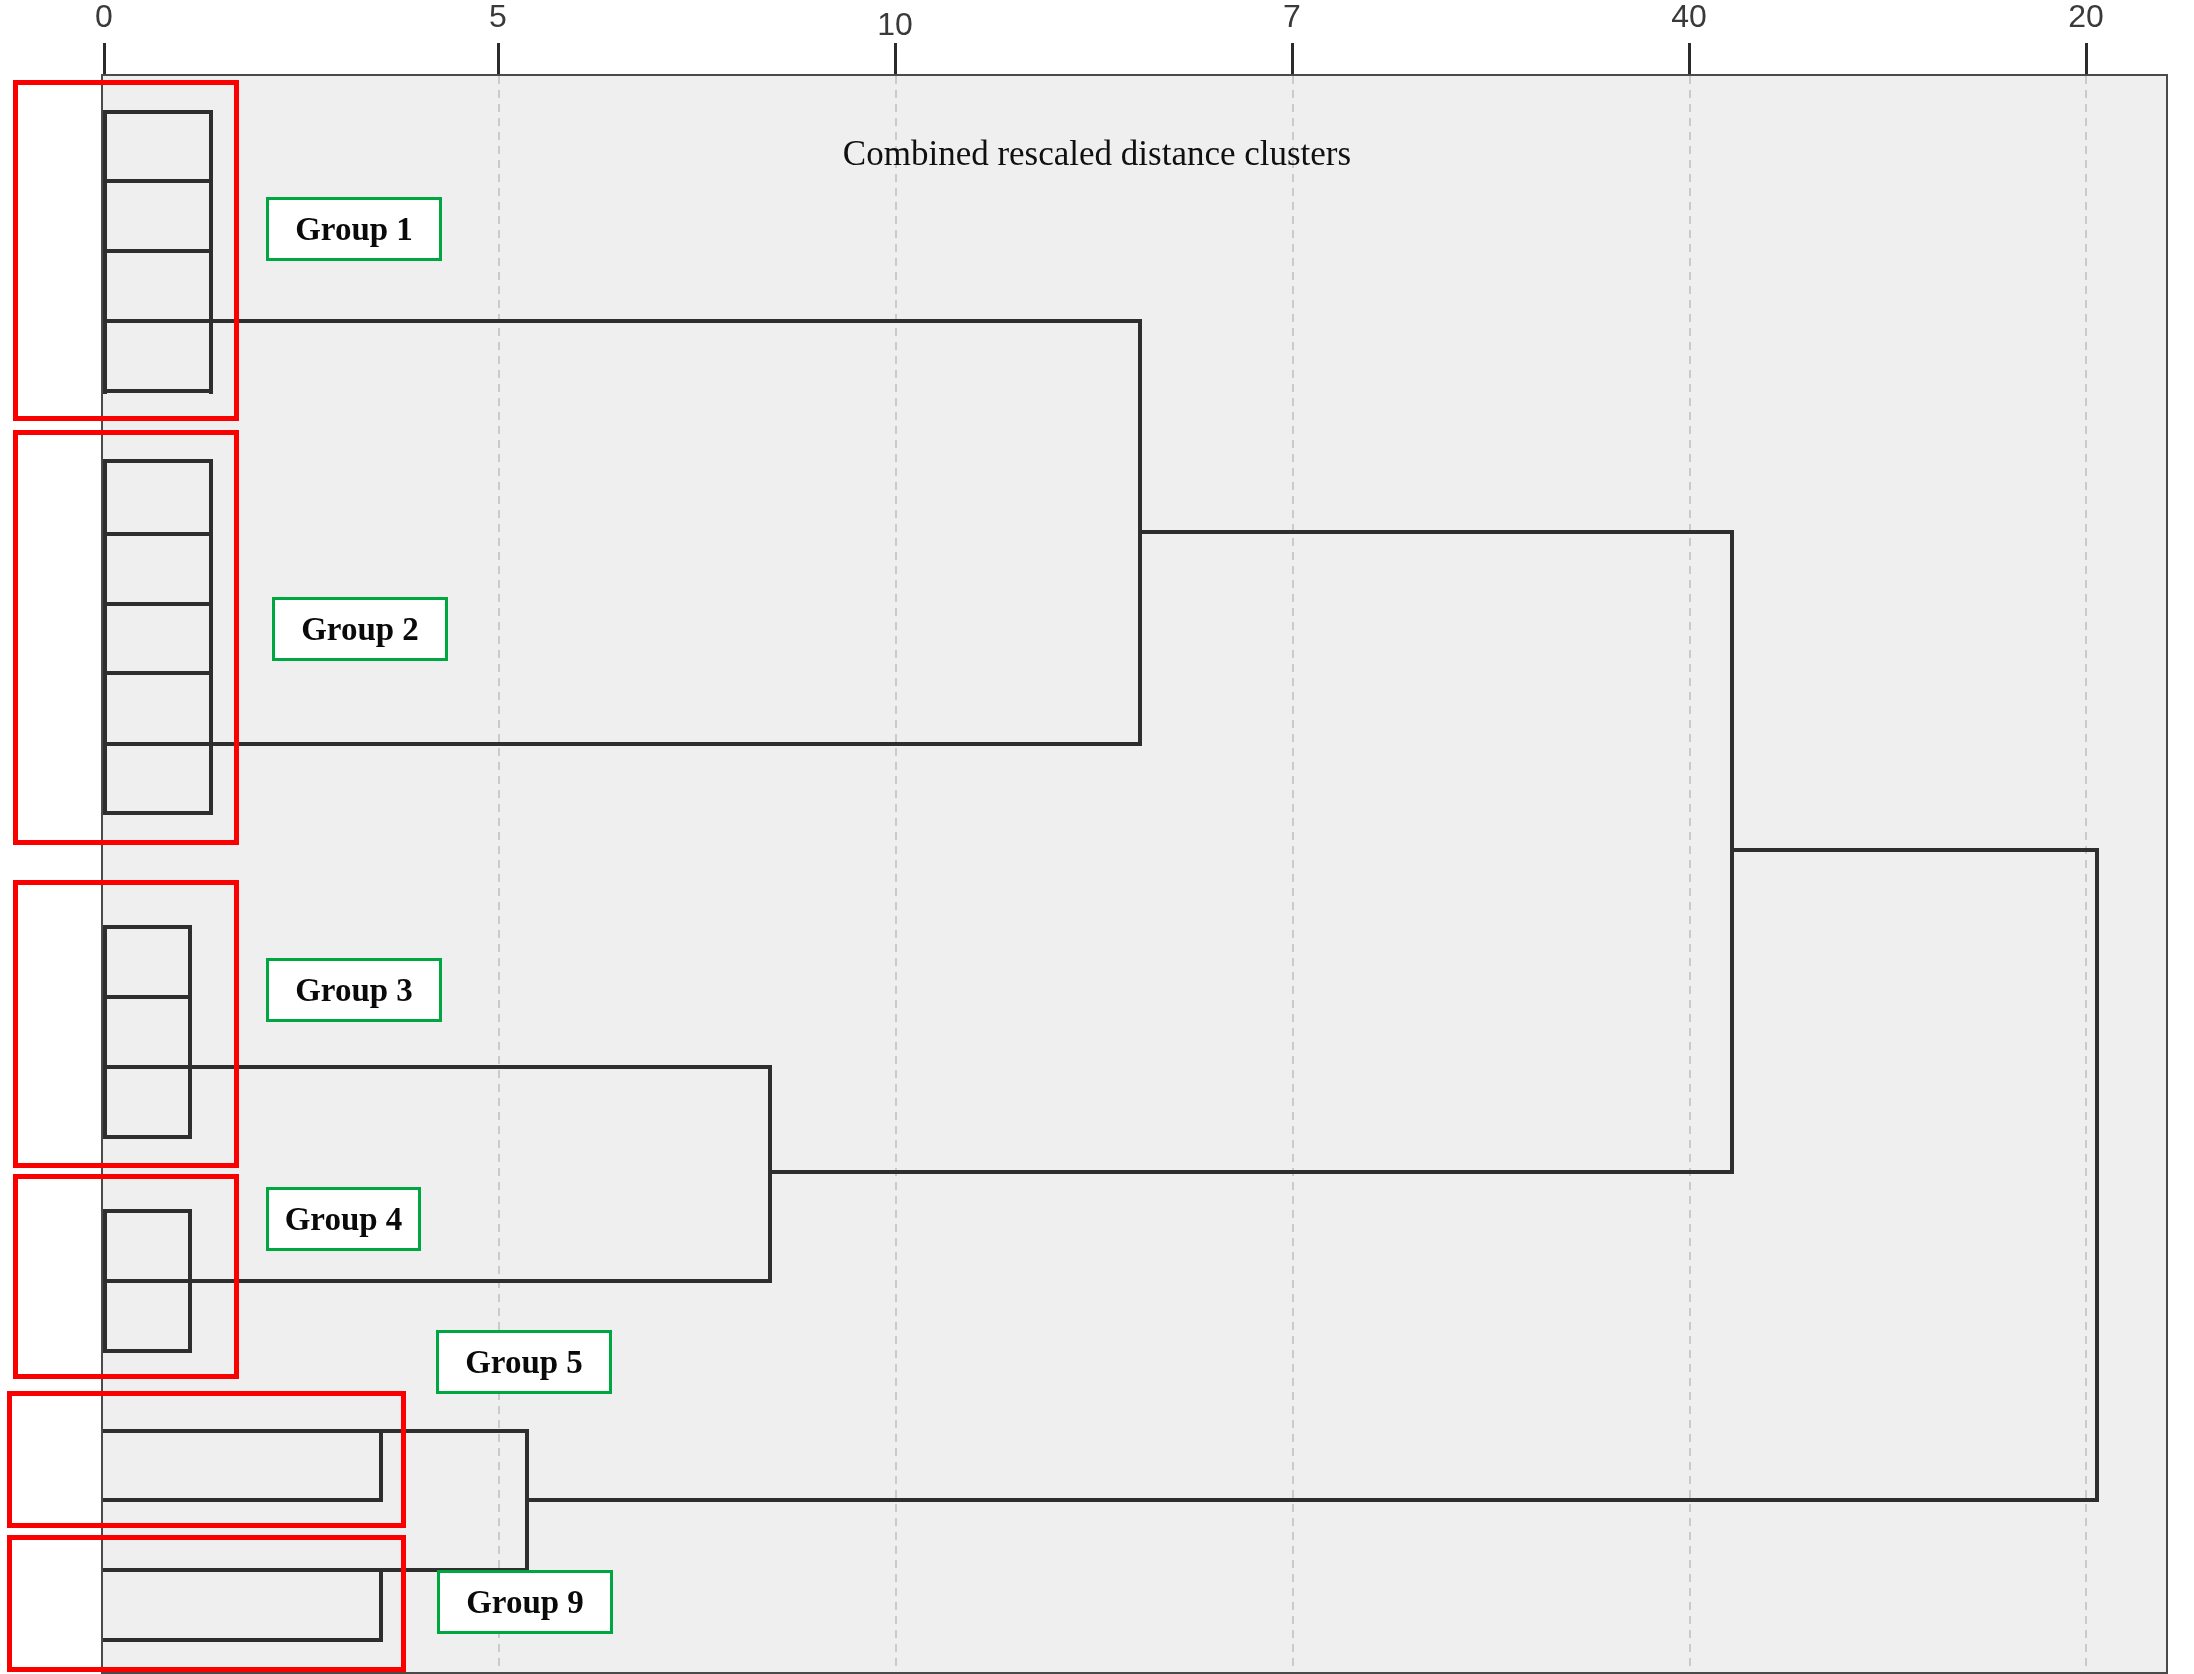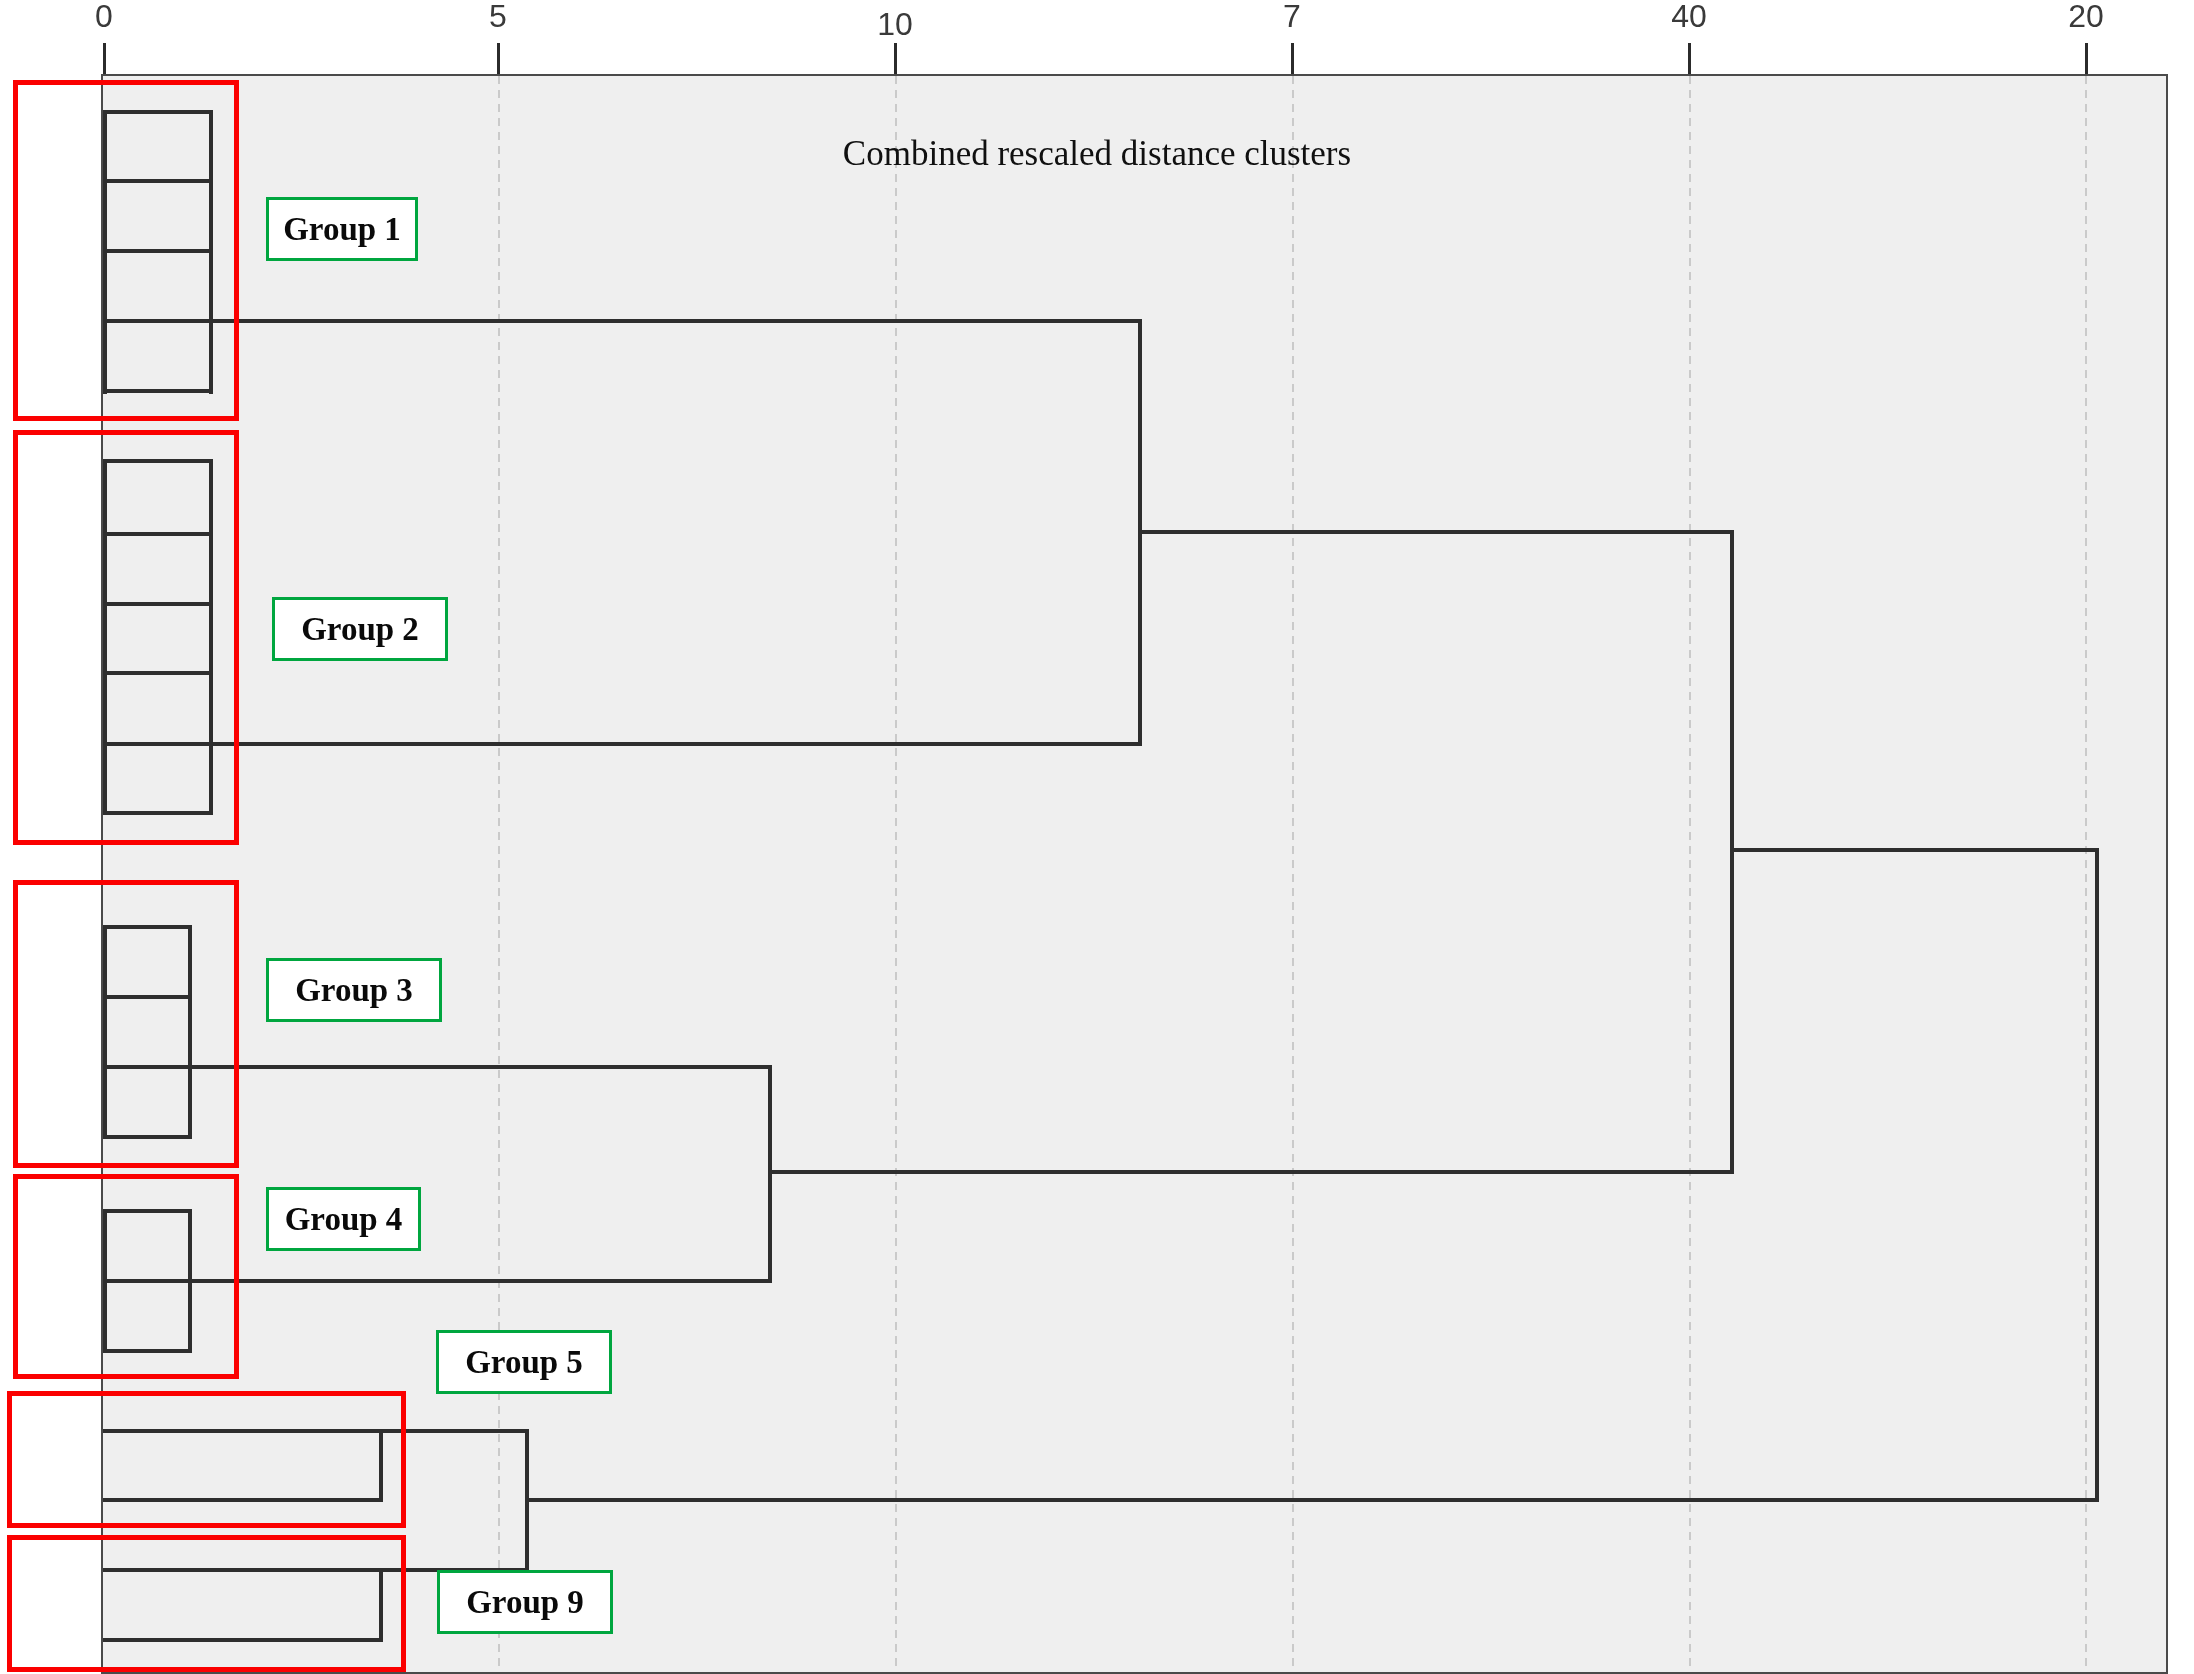--- a/index.html
+++ b/index.html
@@ -208,21 +208,21 @@
     <div class="title-sub">Combined rescaled distance clusters</div>
   </div>
 
   <div class="red-box" style="left:12.8px;  top:80px;  width:226px; height:341px;"></div>
   <div class="red-box" style="left:12.8px;  top:430px;  width:226px; height:415px;"></div>
   <div class="red-box" style="left:12.8px;  top:880px; width:226px; height:288px;"></div>
   <div class="red-box" style="left:12.8px;  top:1174px; width:226px; height:205px;"></div>
   <div class="red-box" style="left:7.4px;  top:1391px; width:399px; height:137px;"></div>
   <div class="red-box" style="left:7.4px;  top:1535px; width:399px; height:137px;"></div>
 
-  <div class="green-tag" style="left:266px;top:197px;  width:152px;height:64px;">Group 1</div>
+  <div class="green-tag" style="left:266px;top:197px;  width:176px;height:64px;">Group 1</div>
   <div class="green-tag" style="left:272px;top:597px; width:176px;height:64px;">Group 2</div>
   <div class="green-tag" style="left:266px;top:958px; width:176px;height:64px;">Group 3</div>
   <div class="green-tag" style="left:266px;top:1187px; width:155px;height:64px;">Group 4</div>
   <div class="green-tag" style="left:436px;top:1330px; width:176px;height:64px;">Group 5</div>
   <div class="green-tag" style="left:437px;top:1570px; width:176px;height:64px;">Group 9</div>
 
 </div>
 
 
 </body></html>

